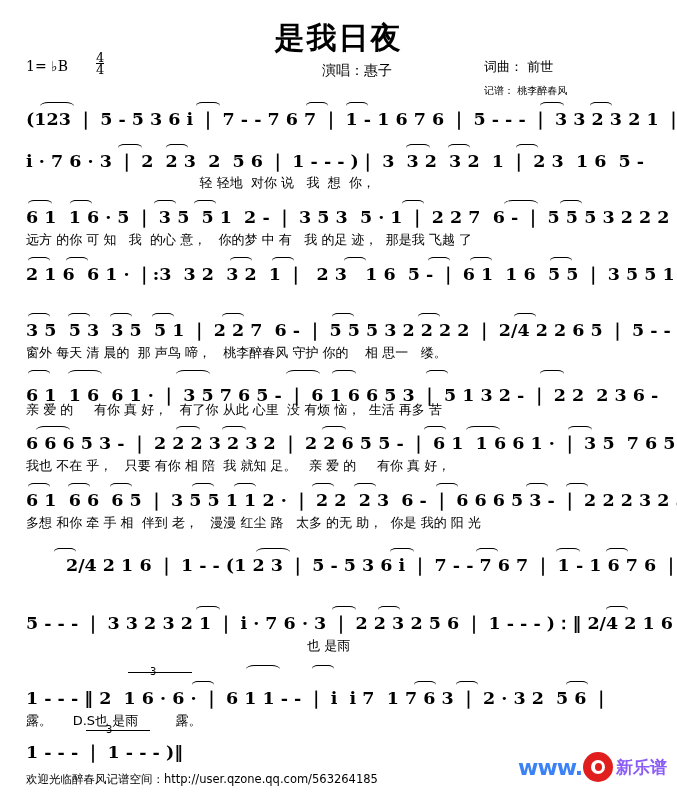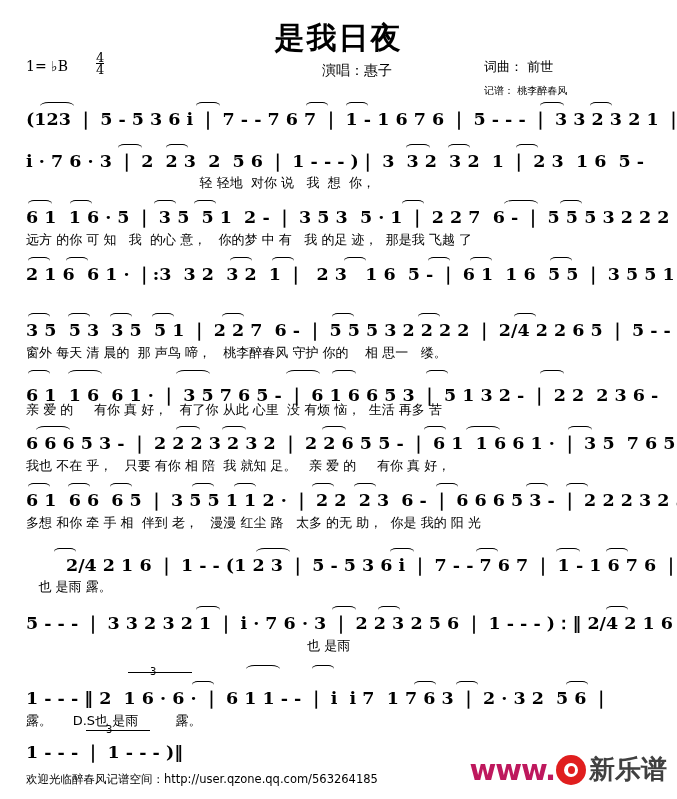--- a/index.html
+++ b/index.html
@@ -73,41 +73,41 @@
   .footer-text {
     position:absolute; left:26px; top:772px;
     font-size:11.5px;
     font-family:"DejaVu Sans", sans-serif;
   }
   .watermark {
     position:absolute; right:10px; top:752px;
     display:flex; align-items:center;
   }
   .wm-www {
-    font-size:29px; font-weight:bold; color:#be185d;
+    font-size:22px; font-weight:bold; color:#3b82f6;
     letter-spacing:-1px;
     font-family:"DejaVu Sans", sans-serif;
   }
   .wm-badge {
     width:30px; height:30px; border-radius:50%;
     background:#e01e1e; position:relative;
     margin:0 3px 0 1px;
   }
   .wm-badge:before {
     content:""; position:absolute; left:8px; top:8px;
     width:14px; height:14px; border-radius:50%;
     background:#fff;
   }
   .wm-badge:after {
     content:""; position:absolute; left:11.5px; top:11px;
     width:7px; height:8px; border-radius:50%;
     background:#e01e1e;
   }
   .wm-name {
-    font-size:26px; font-weight:bold; color:#404040;
+    font-size:17px; font-weight:bold; color:#8b5cf6;
     font-family:Liberation Mono, monospace;
     letter-spacing:0px;
   }
   .arc {
     position:absolute;
     border-top:1.3px solid #000;
     border-radius:50%/100%;
     height:7px;
     border-left:none; border-right:none; border-bottom:none;
   }
@@ -212,21 +212,20 @@
   <div class="arc" style="left:110px; top:483px; width:22px;"></div>
   <div class="arc" style="left:192px; top:483px; width:22px;"></div>
   <div class="arc" style="left:234px; top:483px; width:22px;"></div>
   <div class="arc" style="left:312px; top:483px; width:22px;"></div>
   <div class="arc" style="left:354px; top:483px; width:22px;"></div>
   <div class="arc" style="left:436px; top:483px; width:22px;"></div>
   <div class="arc" style="left:526px; top:483px; width:22px;"></div>
   <div class="arc" style="left:566px; top:483px; width:22px;"></div>
 
   <div class="line notes" style="top:553px;margin-left:40px;">2/4 2 1 6 ｜ 1 - - (1 2 3 ｜ 5 - 5 3 6 i ｜ 7 - - 7 6 7 ｜ 1 - 1 6 7 6 ｜</div>
-  <div class="lyric" style="top:578px;">   也 是雨 露。</div>
   <div class="arc" style="left:54px; top:548px; width:22px;"></div>
   <div class="arc" style="left:256px; top:548px; width:34px;"></div>
   <div class="arc" style="left:390px; top:548px; width:24px;"></div>
   <div class="arc" style="left:476px; top:548px; width:22px;"></div>
   <div class="arc" style="left:556px; top:548px; width:24px;"></div>
   <div class="arc" style="left:606px; top:548px; width:22px;"></div>
 
   <div class="line notes" style="top:611px;">5 - - - ｜ 3 3 2 3 2 1 ｜ i · 7 6 · 3 ｜ 2 2 3 2 5 6 ｜ 1 - - - )：‖ 2/4 2 1 6</div>
   <div class="lyric" style="top:637px;">                                                                    也 是雨</div>
   <div class="arc" style="left:196px; top:606px; width:24px;"></div>

